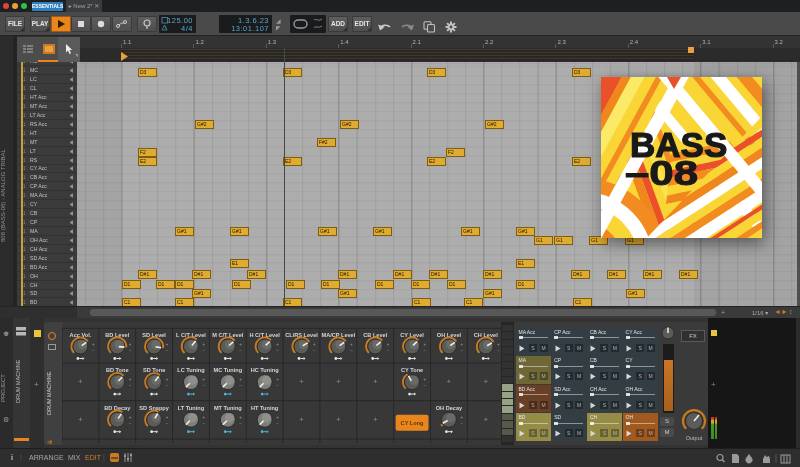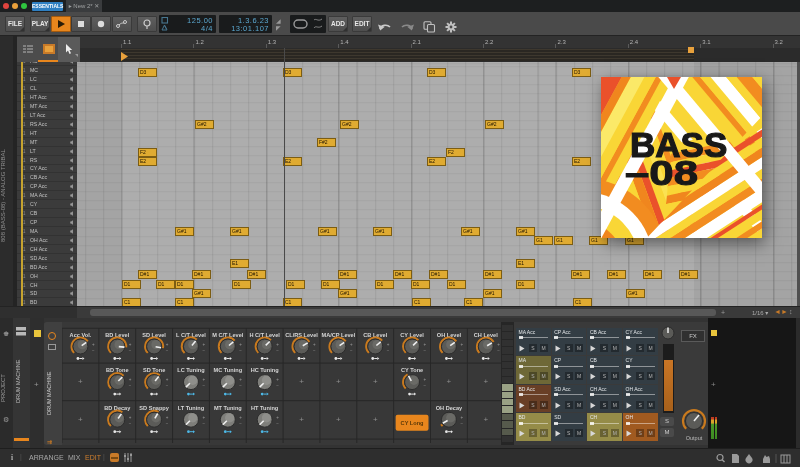--- a/index.html
+++ b/index.html
@@ -69,21 +69,21 @@
         </svg></div>
       <div class="tbtn" style="left:111.5px;width:20px;"><svg width="18" height="14" viewBox="0 0 18 14">
           <circle cx="5" cy="9" r="1.5" fill="none" stroke="#ccc"></circle>
           <circle cx="12" cy="5" r="1.5" fill="none" stroke="#ccc"></circle>
           <path d="M6 8 C8 6,9 6,11 6" stroke="#ccc" fill="none"></path>
         </svg></div>
       <div class="tbtn" style="left:137px;width:20px;"><svg width="18" height="14" viewBox="0 0 18 14">
           <circle cx="9" cy="6" r="3" fill="none" stroke="#ccc" stroke-width="1.2"></circle>
           <path d="M9 9 V12" stroke="#ccc" stroke-width="1.2"></path>
         </svg></div>
-      <div class="disp" style="left:159px;width:57px;">
+      <div class="disp" style="left:159px;width:37px;">
         <div class="dline" style="top:1px;">125.00</div>
         <div class="dline" style="top:9px;">4/4</div>
         <svg style="position:absolute;left:2px;top:2px" width="8" height="14" viewBox="0 0 8 14">
           <rect x="1" y="0.5" width="5.5" height="5.5" fill="none" stroke="#47768f" stroke-width="1.1"></rect>
           <path d="M1 13 L3.5 8 L6 13 Z M3.5 8.5 L5.5 12" fill="none" stroke="#47768f"></path>
         </svg>
       </div>
       <div class="disp" style="left:219px;width:53px;">
         <div class="dline" style="top:1px;">1.3.6.23</div>
         <div class="dline" style="top:9px;">13:01.107</div>

